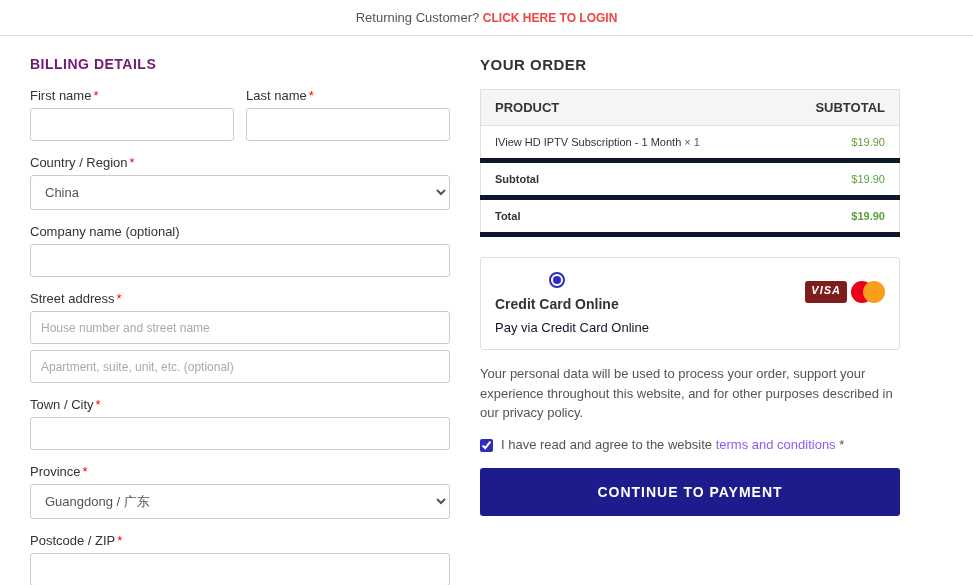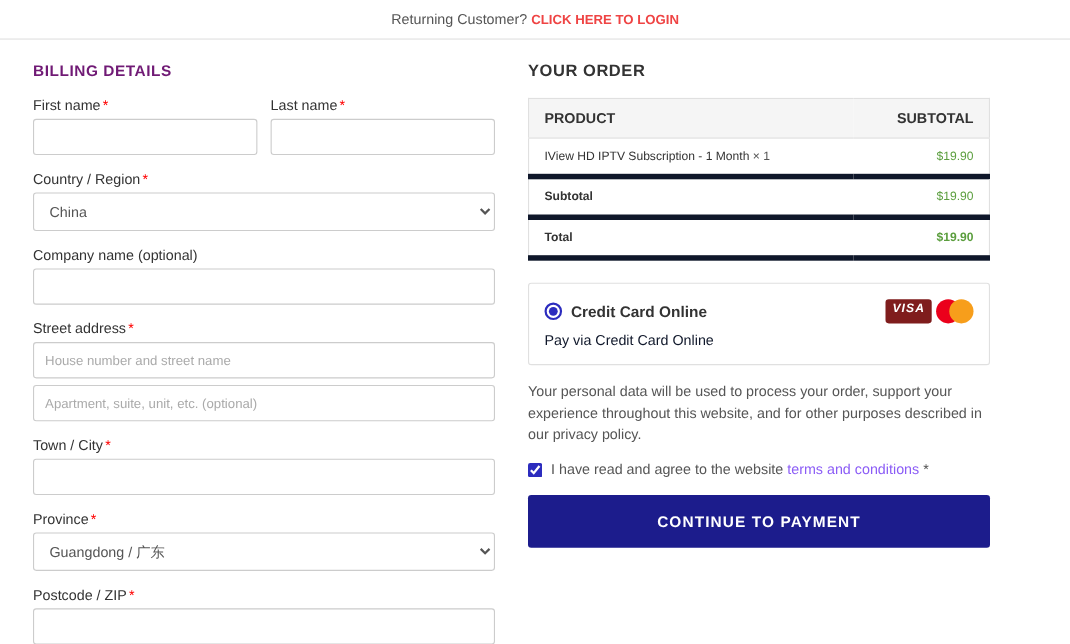--- a/index.html
+++ b/index.html
@@ -176,20 +176,21 @@
       justify-content: space-between;
       margin-bottom: 8px;
     }
 
     .payment-label-left {
       display: flex;
       align-items: center;
       gap: 8px;
       font-weight: bold;
       font-size: 14px;
+      flex-direction: column;
     }
 
     .payment-circle {
       width: 16px;
       height: 16px;
       border-radius: 50%;
       border: 2px solid #2c2cbe;
       display: flex;
       align-items: center;
       justify-content: center;

